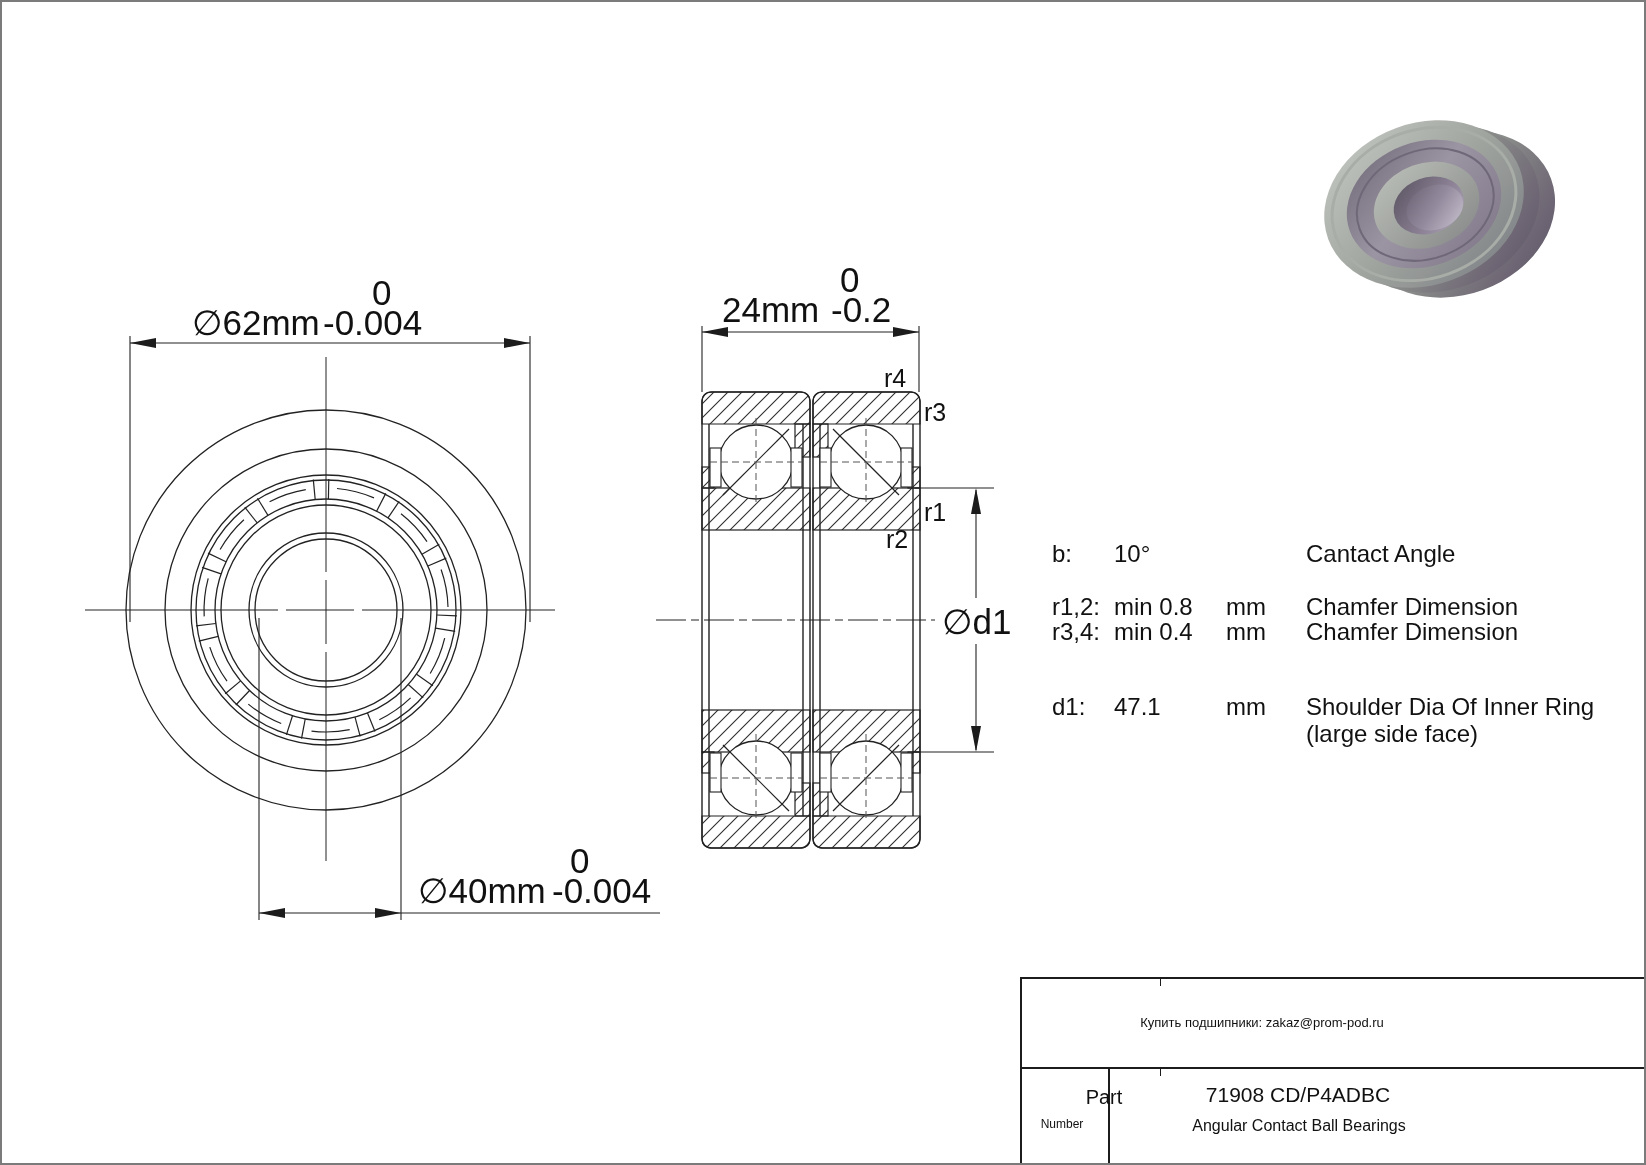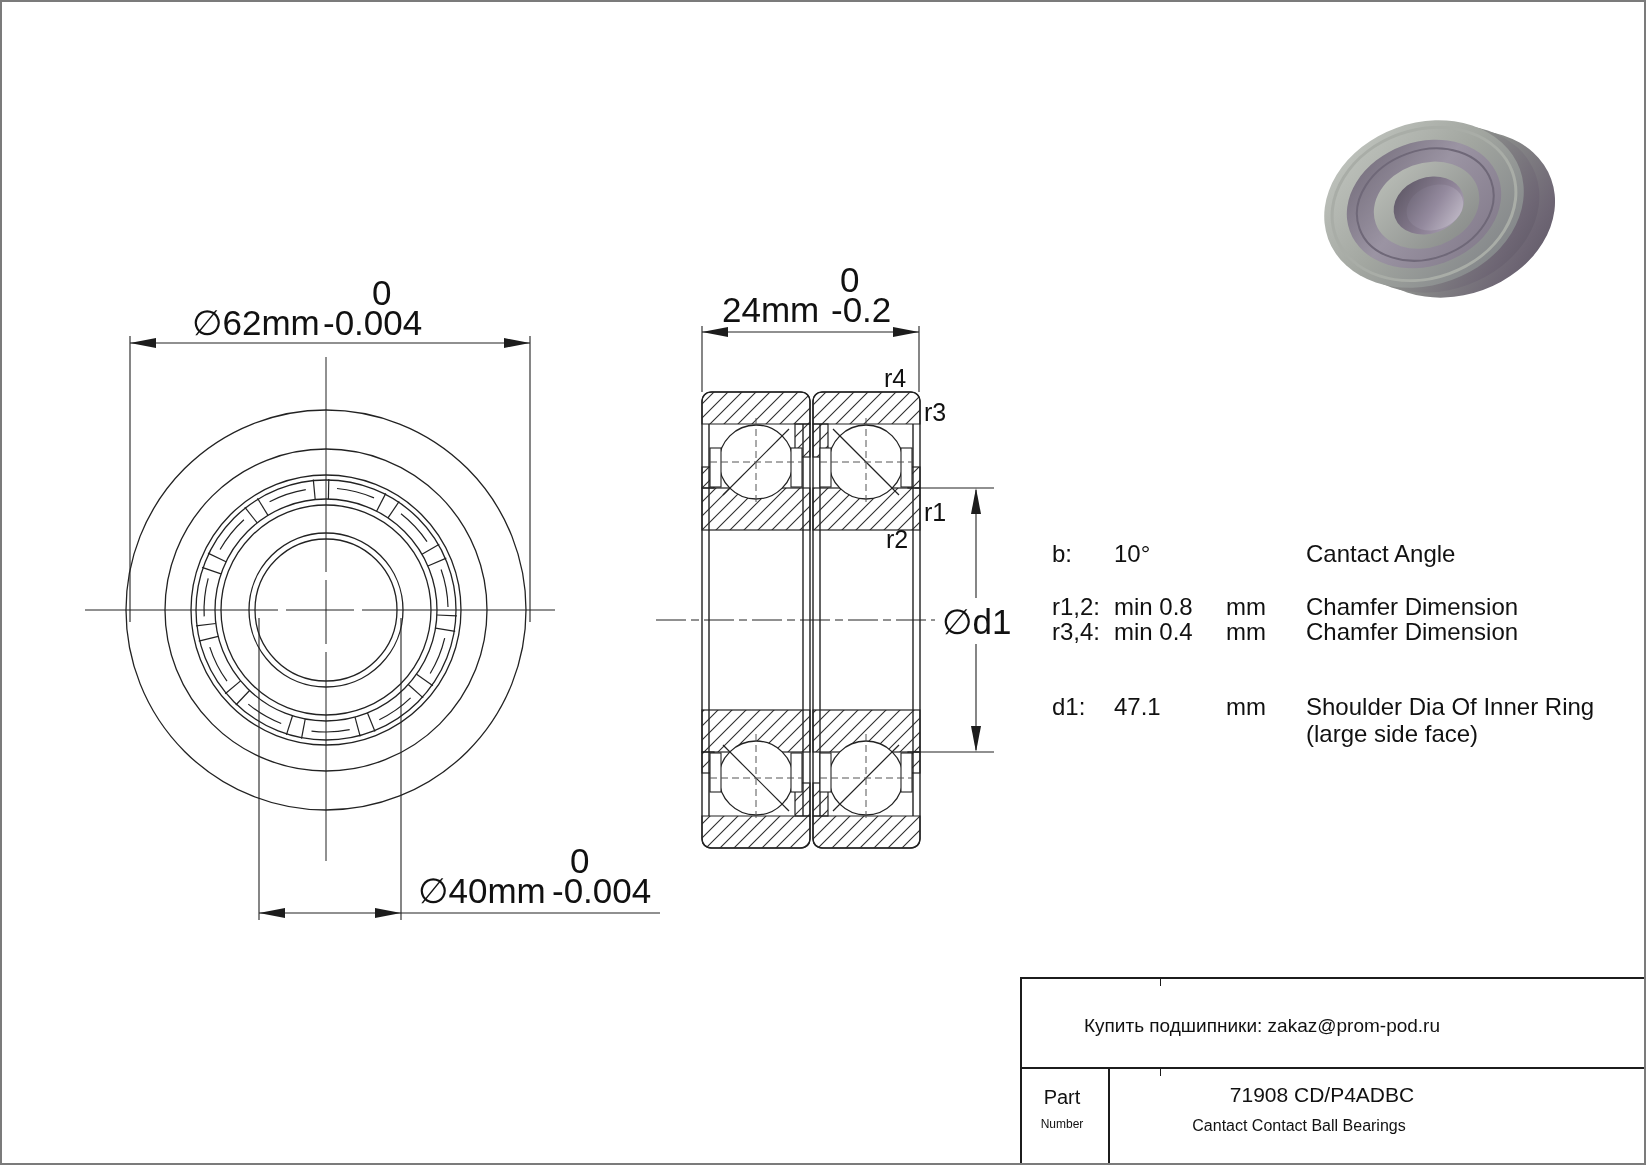--- a/index.html
+++ b/index.html
@@ -282,21 +282,21 @@
   </div>
 
   <div>
     <div class="tb-line" style="left:1020px;top:977px;width:624px;height:2px;"></div>
     <div class="tb-line" style="left:1020px;top:977px;width:2px;height:186px;"></div>
     <div class="tb-line" style="left:1020px;top:1067px;width:624px;height:2px;"></div>
     <div class="tb-line" style="left:1108px;top:1067px;width:2px;height:96px;"></div>
     <div class="tb-line" style="left:1160px;top:977px;width:1px;height:9px;"></div>
     <div class="tb-line" style="left:1160px;top:1067px;width:1px;height:9px;"></div>
 
-    <div class="tb-text" style="left:1262px;top:1015px;font-size:19px;text-align:center;">Купить подшипники: zakaz@prom-pod.ru</div>
-    <div class="tb-text" style="left:1062px;top:1086px;font-size:20px;text-align:right;">Part</div>
+    <div class="tb-text" style="left:1262px;top:1015px;font-size:13px;text-align:center;">Купить подшипники: zakaz@prom-pod.ru</div>
+    <div class="tb-text" style="left:1104px;top:1086px;font-size:20px;text-align:right;">Part</div>
     <div class="tb-text" style="left:1062px;top:1117px;font-size:12px;">Number</div>
-    <div class="tb-text" style="left:1298px;top:1083px;font-size:21px;margin-left:24px;">71908 CD/P4ADBC</div>
-    <div class="tb-text" style="left:1299px;top:1117px;font-size:16px;">Cantact Contact Ball Bearings</div>
+    <div class="tb-text" style="left:1298px;top:1083px;font-size:21px;">71908 CD/P4ADBC</div>
+    <div class="tb-text" style="left:1299px;top:1117px;font-size:16px;">Angular Contact Ball Bearings</div>
   </div>
 
   <div id="page-border"></div>
 </div>
 
 </body></html>

